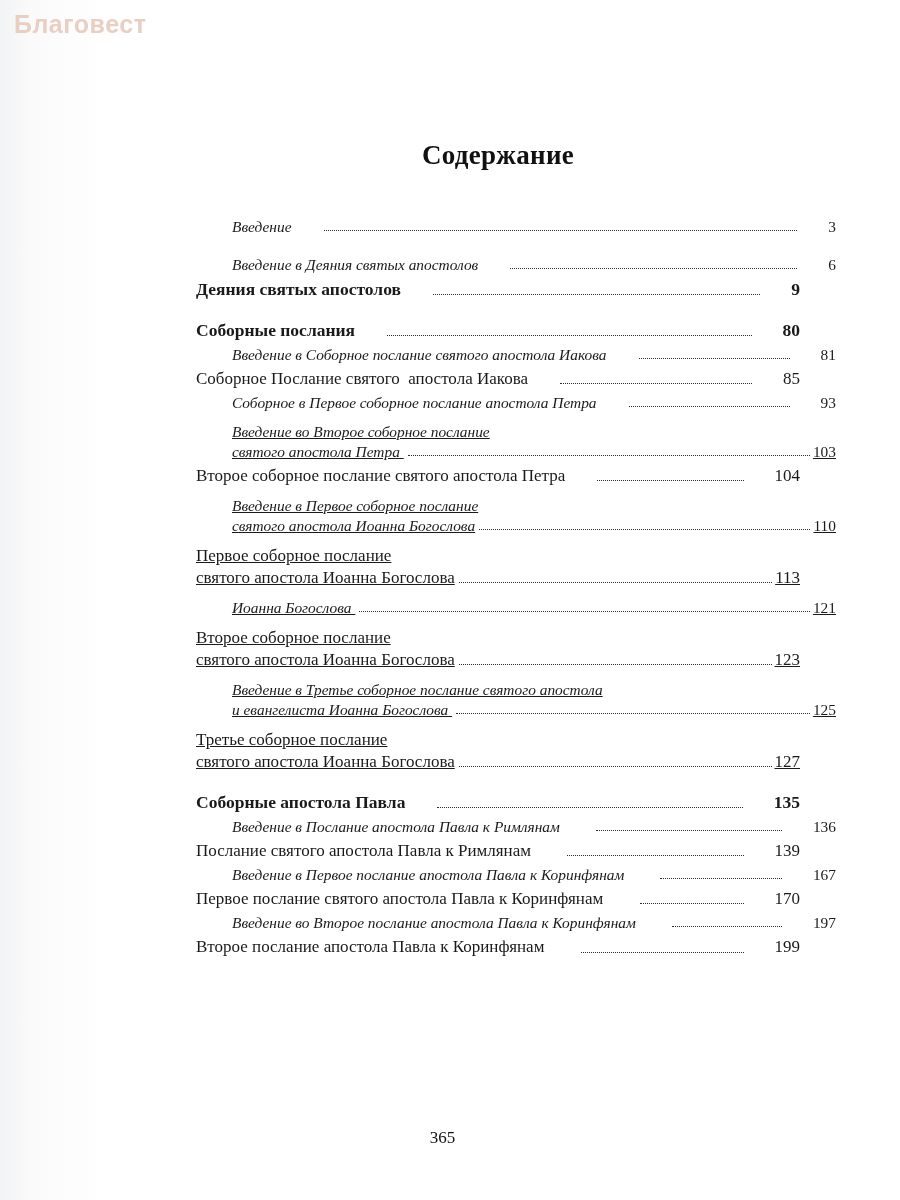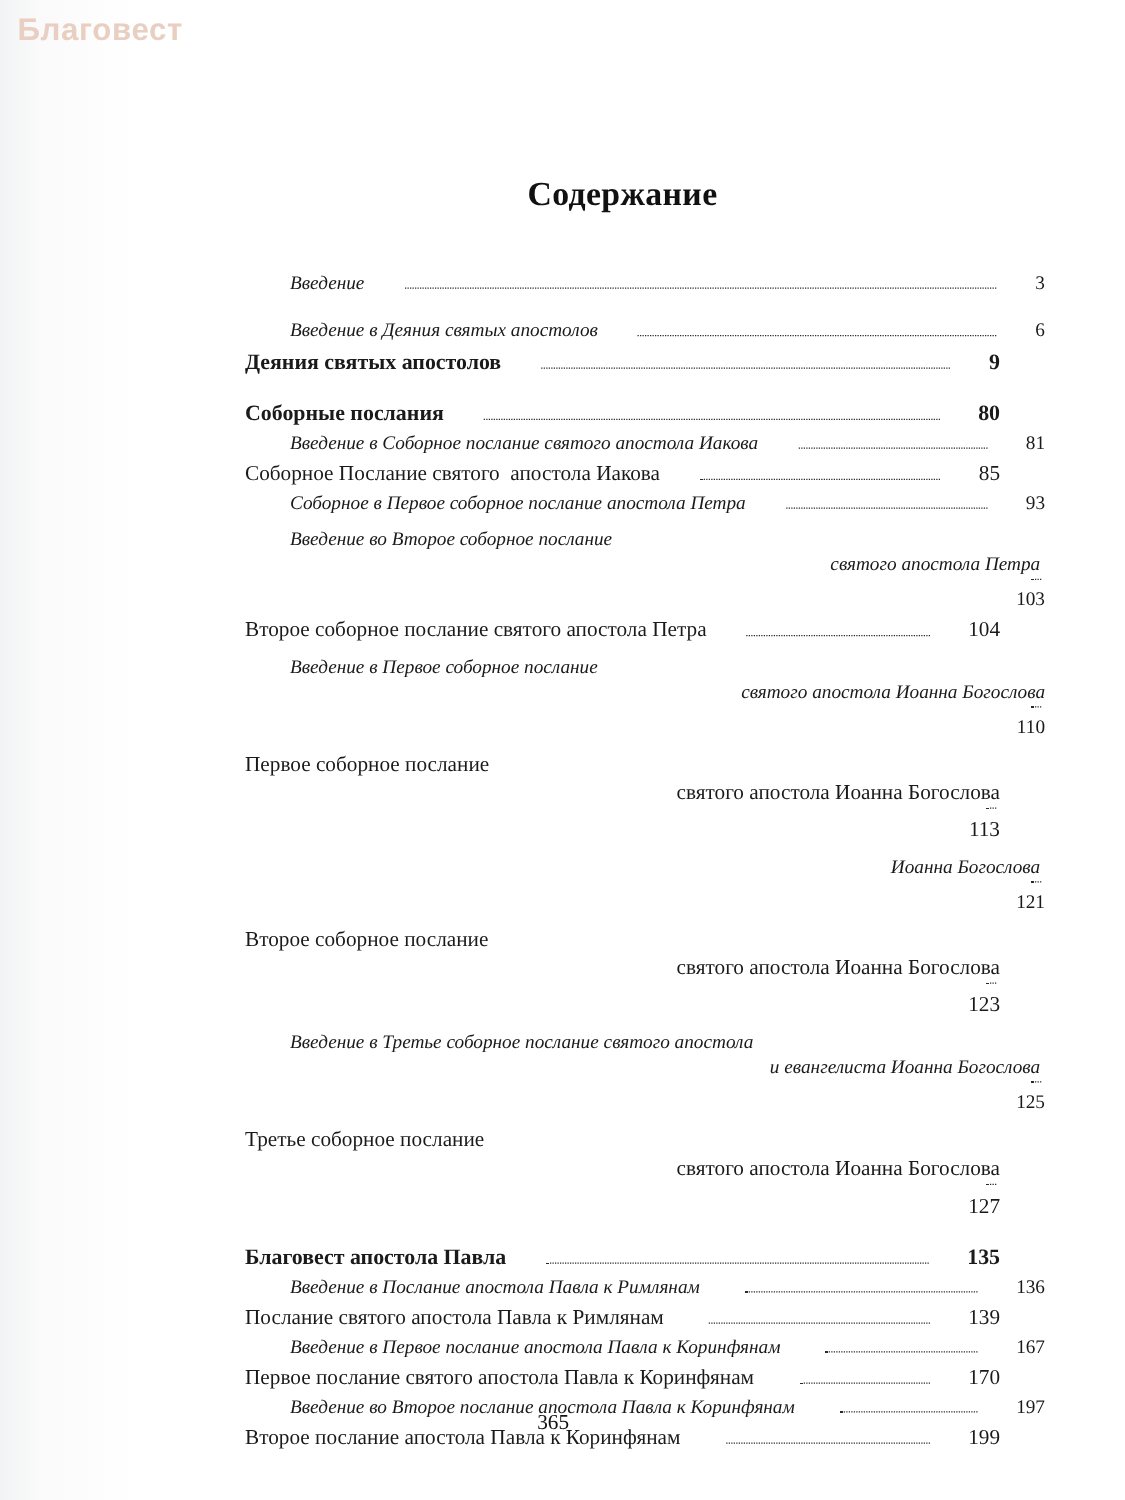--- a/index.html
+++ b/index.html
@@ -105,29 +105,29 @@
     font-weight: bold;
     padding-left: 0;
   }
 
   
   .entry.multiline {
     display: block;
   }
   .entry.multiline .label-block {
     display: block;
+    text-decoration: underline;
   }
   .entry.multiline .first-line {
     display: block;
   }
   .entry.multiline .last-line {
     display: flex;
     align-items: flex-end;
     width: 100%;
-    flex-direction: column;
   }
   .entry.multiline .last-line .label {
     flex: 0 1 auto;
     white-space: pre-wrap;
   }
 
   .gap-before { margin-top: 18px; }
   .gap-small { margin-top: 9px; }
 
   .folio {
@@ -255,21 +255,21 @@
           <span class="label-block">
             <span class="first-line">Третье соборное послание</span>
             <span class="last-line">
               <span class="label">святого апостола Иоанна Богослова</span>
               <span class="leader"></span>
               <span class="page-num">127</span>
             </span>
           </span>
         </div>
         <div class="entry lvl-bold gap-before">
-          <span class="label">Благовест апостола Павла</span>
+          <span class="label">Соборные апостола Павла</span>
           <span class="leader"></span>
           <span class="page-num">135</span>
         </div>
         <div class="entry lvl-intro ">
           <span class="label">Введение в Послание апостола Павла к Римлянам </span>
           <span class="leader"></span>
           <span class="page-num">136</span>
         </div>
         <div class="entry lvl-main ">
           <span class="label">Послание святого апостола Павла к Римлянам </span>

